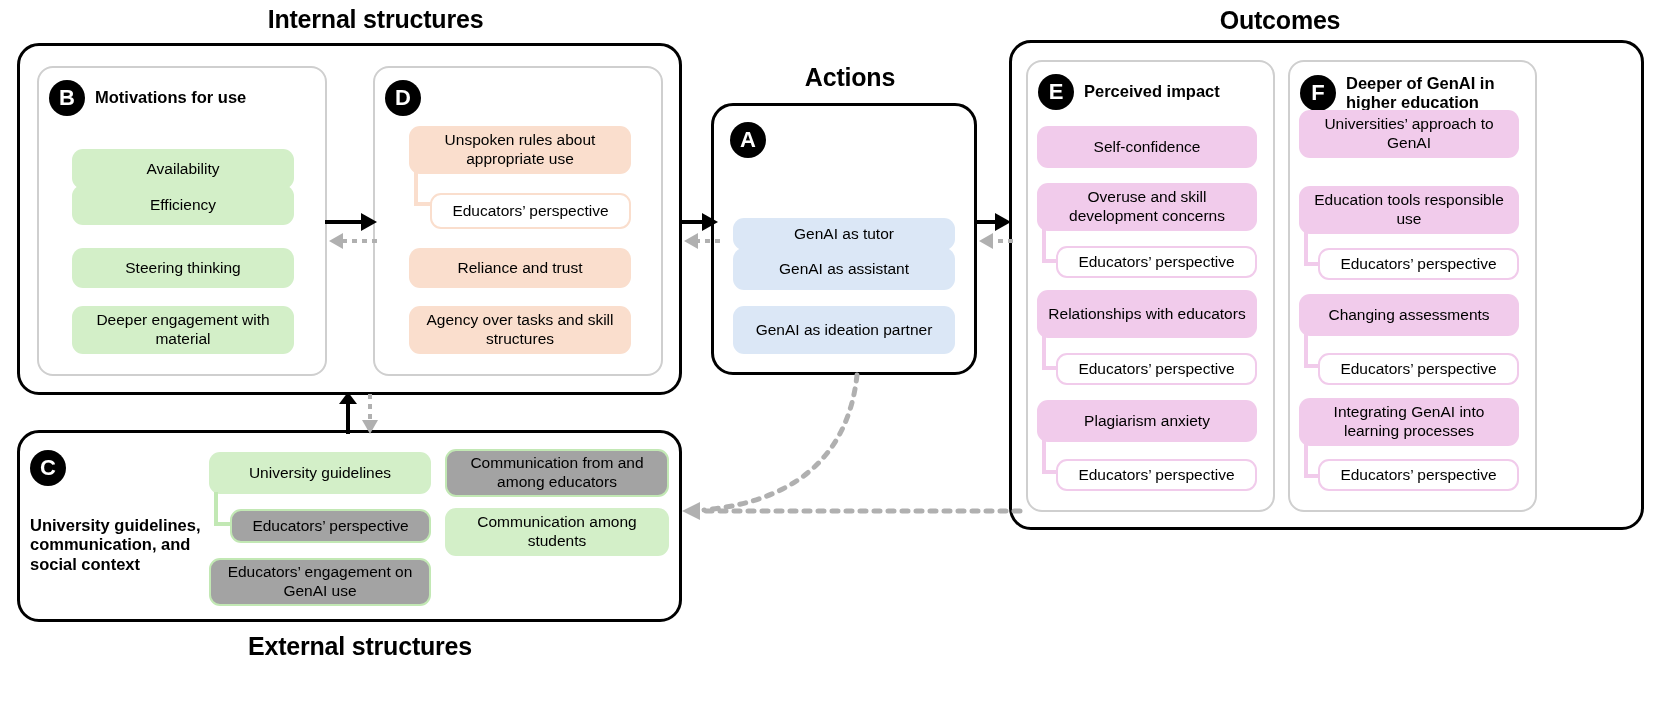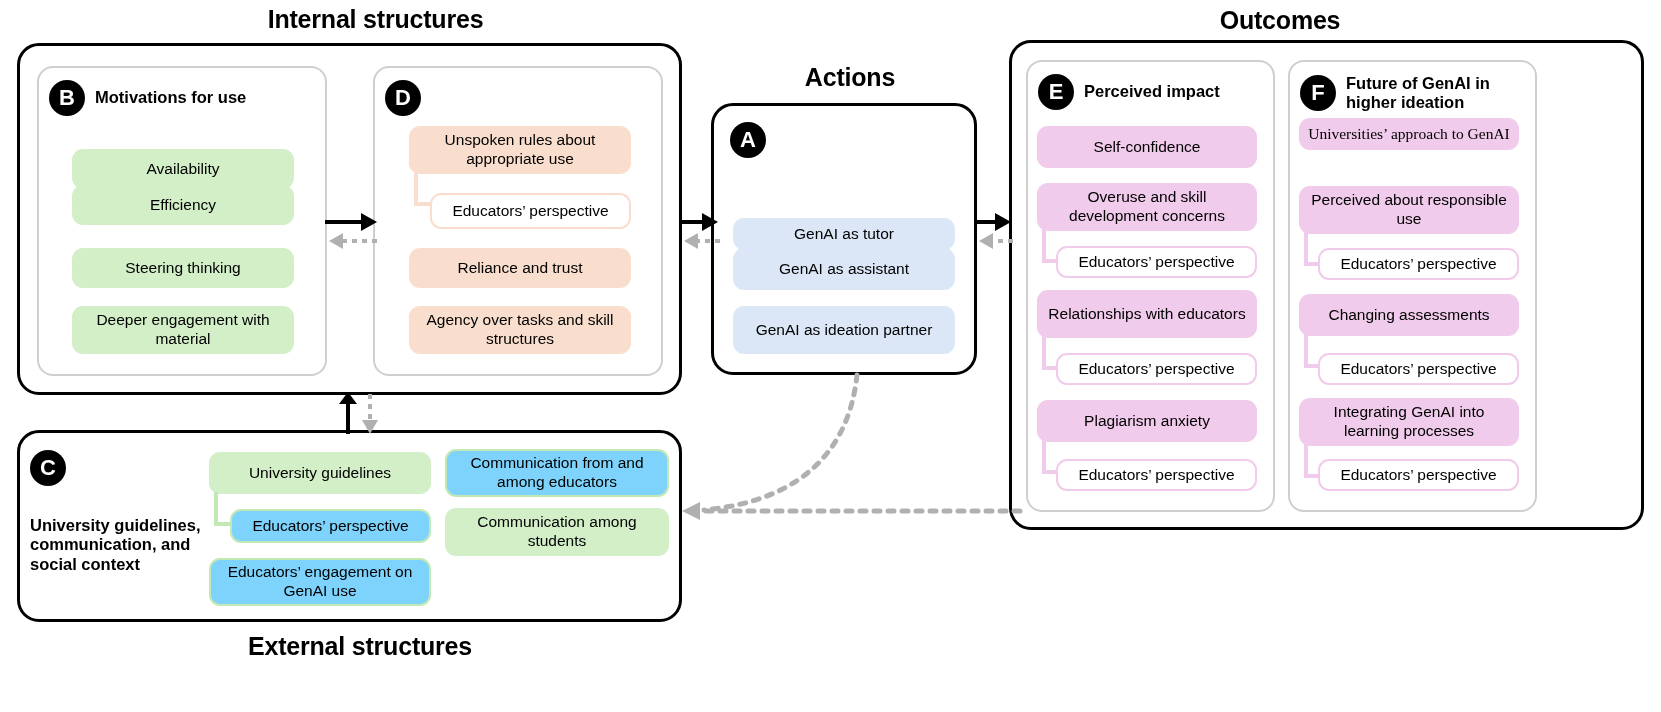--- a/index.html
+++ b/index.html
@@ -35,21 +35,21 @@
 
   
   .chip{
     border-radius:11px;display:flex;align-items:center;justify-content:center;
     text-align:center;font-size:15.5px;line-height:1.2;padding:6px 8px;
   }
   .chip.green{background:#d3efc8;}
   .chip.peach{background:#fadecd;}
   .chip.blue {background:#dbe7f6;}
   .chip.pink {background:#f1cbeb;}
-  .chip.out-green{background:#7dd3fc;border:2px solid #c2e8b4;}
+  .chip.out-green{background:#a3a3a3;border:2px solid #c2e8b4;}
   .chip.out-peach{background:#fff;border:2px solid #fadecd;}
   .chip.out-pink {background:#fff;border:2px solid #f1cbeb;}
 
   
   .elbow{pointer-events:none;}
   .elbow svg{display:block;}
 
   
   .conn svg{display:block;overflow:visible;}
 </style>
@@ -137,26 +137,26 @@
   <svg width="40" height="45" viewBox="0 0 40 45">
     <path d="M2,0 L2,32 L26,32" fill="none" stroke="#f1cbeb" stroke-width="4"></path>
     <path d="M24,26 L34,32 L24,38 Z" fill="#e39fd6"></path>
   </svg>
 </div>
 <div class="abs chip out-pink" style="left:1056px;top:459px;width:201px;height:32px;">Educators’ perspective</div>
 
 <div class="abs panel" style="left:1288px;top:60px;width:249px;height:452px;">
   <div class="panel-head" style="margin:12px 0 0 10px;">
     <div class="badge">F</div>
-    <div class="panel-title" style="width:168px;">Future of GenAI in higher ideation</div>
-  </div>
-</div>
-<div class="abs chip pink" style="left:1299px;top:118px;width:220px;height:32px;font-family:Liberation Serif, serif;">Universities’ approach to GenAI</div>
-
-<div class="abs chip pink" style="left:1299px;top:186px;width:220px;height:48px;">Perceived about responsible use</div>
+    <div class="panel-title" style="width:168px;">Deeper of GenAI in higher education</div>
+  </div>
+</div>
+<div class="abs chip pink" style="left:1299px;top:110px;width:220px;height:48px;">Universities’ approach to GenAI</div>
+
+<div class="abs chip pink" style="left:1299px;top:186px;width:220px;height:48px;">Education tools responsible use</div>
 <div class="abs elbow" style="left:1304px;top:232px;width:40px;height:45px;">
   <svg width="40" height="45" viewBox="0 0 40 45">
     <path d="M2,0 L2,32 L26,32" fill="none" stroke="#f1cbeb" stroke-width="4"></path>
     <path d="M24,26 L34,32 L24,38 Z" fill="#e39fd6"></path>
   </svg>
 </div>
 <div class="abs chip out-pink" style="left:1318px;top:248px;width:201px;height:32px;">Educators’ perspective</div>
 
 <div class="abs chip pink" style="left:1299px;top:294px;width:220px;height:42px;">Changing assessments</div>
 <div class="abs elbow" style="left:1304px;top:334px;width:40px;height:45px;">

